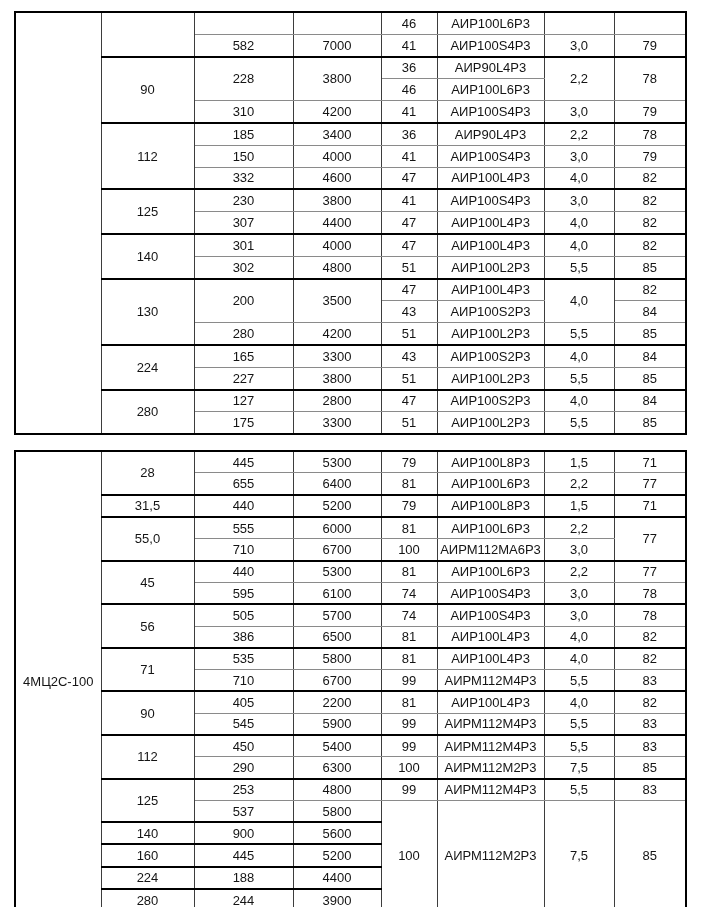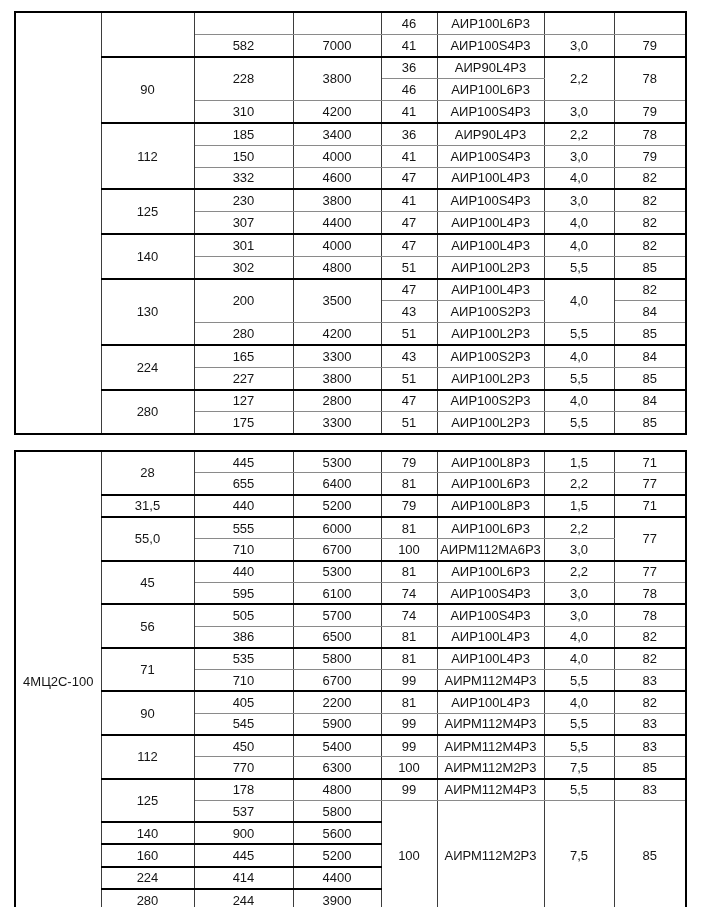--- a/index.html
+++ b/index.html
@@ -343,30 +343,30 @@
       <tr class="gs">
         <td rowspan="2">112</td>
         <td>450</td>
         <td>5400</td>
         <td>99</td>
         <td>АИРМ112М4Р3</td>
         <td>5,5</td>
         <td>83</td>
       </tr>
       <tr>
-        <td>770</td>
+        <td>290</td>
         <td>6300</td>
         <td>100</td>
         <td>АИРМ112М2Р3</td>
         <td>7,5</td>
         <td>85</td>
       </tr>
       <tr class="gs">
         <td rowspan="2">125</td>
-        <td>178</td>
+        <td>253</td>
         <td>4800</td>
         <td>99</td>
         <td>АИРМ112М4Р3</td>
         <td>5,5</td>
         <td>83</td>
       </tr>
       <tr>
         <td>537</td>
         <td>5800</td>
         <td rowspan="5">100</td>
@@ -379,21 +379,21 @@
         <td>900</td>
         <td>5600</td>
       </tr>
       <tr class="gs">
         <td>160</td>
         <td>445</td>
         <td>5200</td>
       </tr>
       <tr class="gs">
         <td>224</td>
-        <td>414</td>
+        <td>188</td>
         <td>4400</td>
       </tr>
       <tr class="gs">
         <td>280</td>
         <td>244</td>
         <td>3900</td>
       </tr>
 
     </tbody>
   </table>

